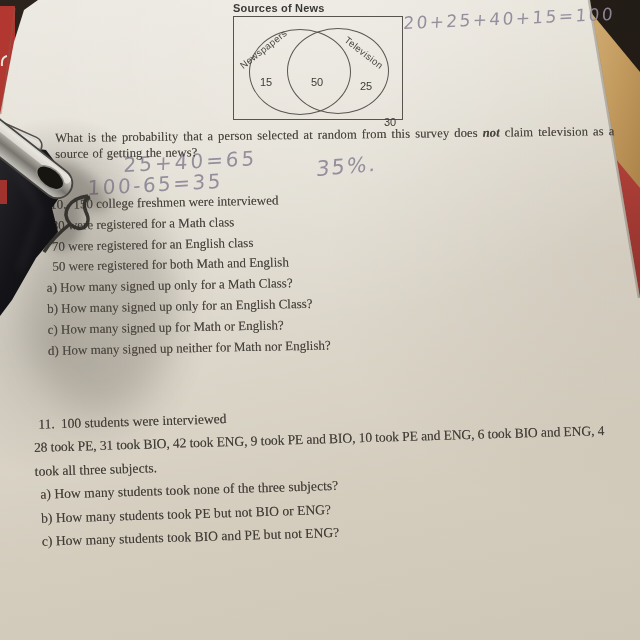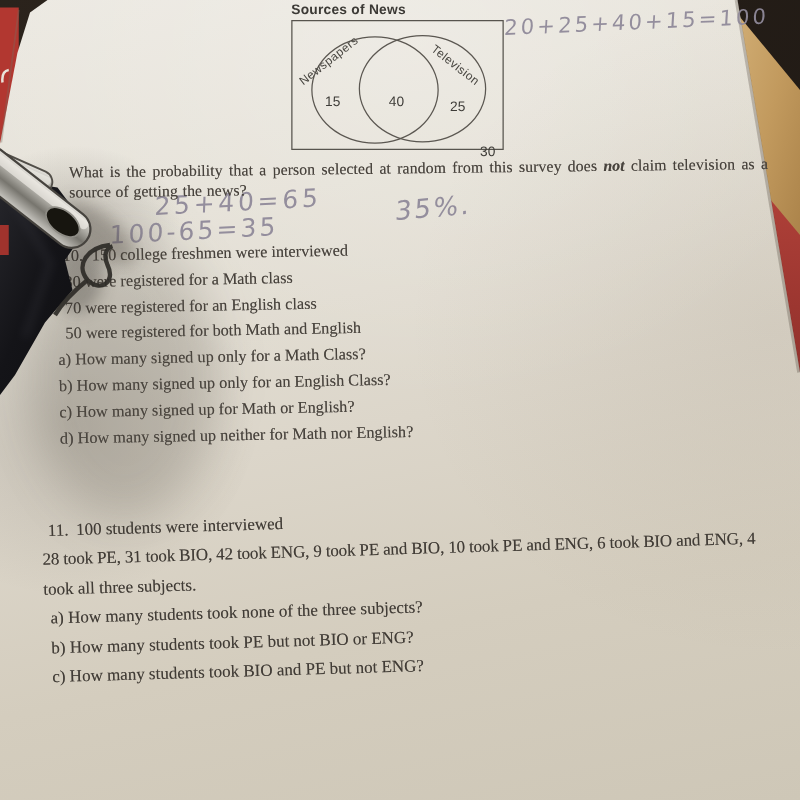--- a/index.html
+++ b/index.html
@@ -88,21 +88,21 @@
 </svg>
 
 <div class="venn">
   <div class="venn-title">Sources of News</div>
   <div class="venn-box">
     <div class="vcircle vc-left"></div>
     <div class="vcircle vc-right"></div>
     <div class="vlabel vl-news">Newspapers</div>
     <div class="vlabel vl-tv">Television</div>
     <div class="vnum vn-15">15</div>
-    <div class="vnum vn-40">40</div>
+    <div class="vnum vn-40">50</div>
     <div class="vnum vn-25">25</div>
     <div class="vnum vn-20">30</div>
   </div>
 </div>
 
 <div class="hw hw-total">20+25+40+15=100</div>
 <div class="hw hw-sum">25+40=65</div>
 <div class="hw hw-sub">100-65=35</div>
 <div class="hw hw-ans">35%.</div>
 

